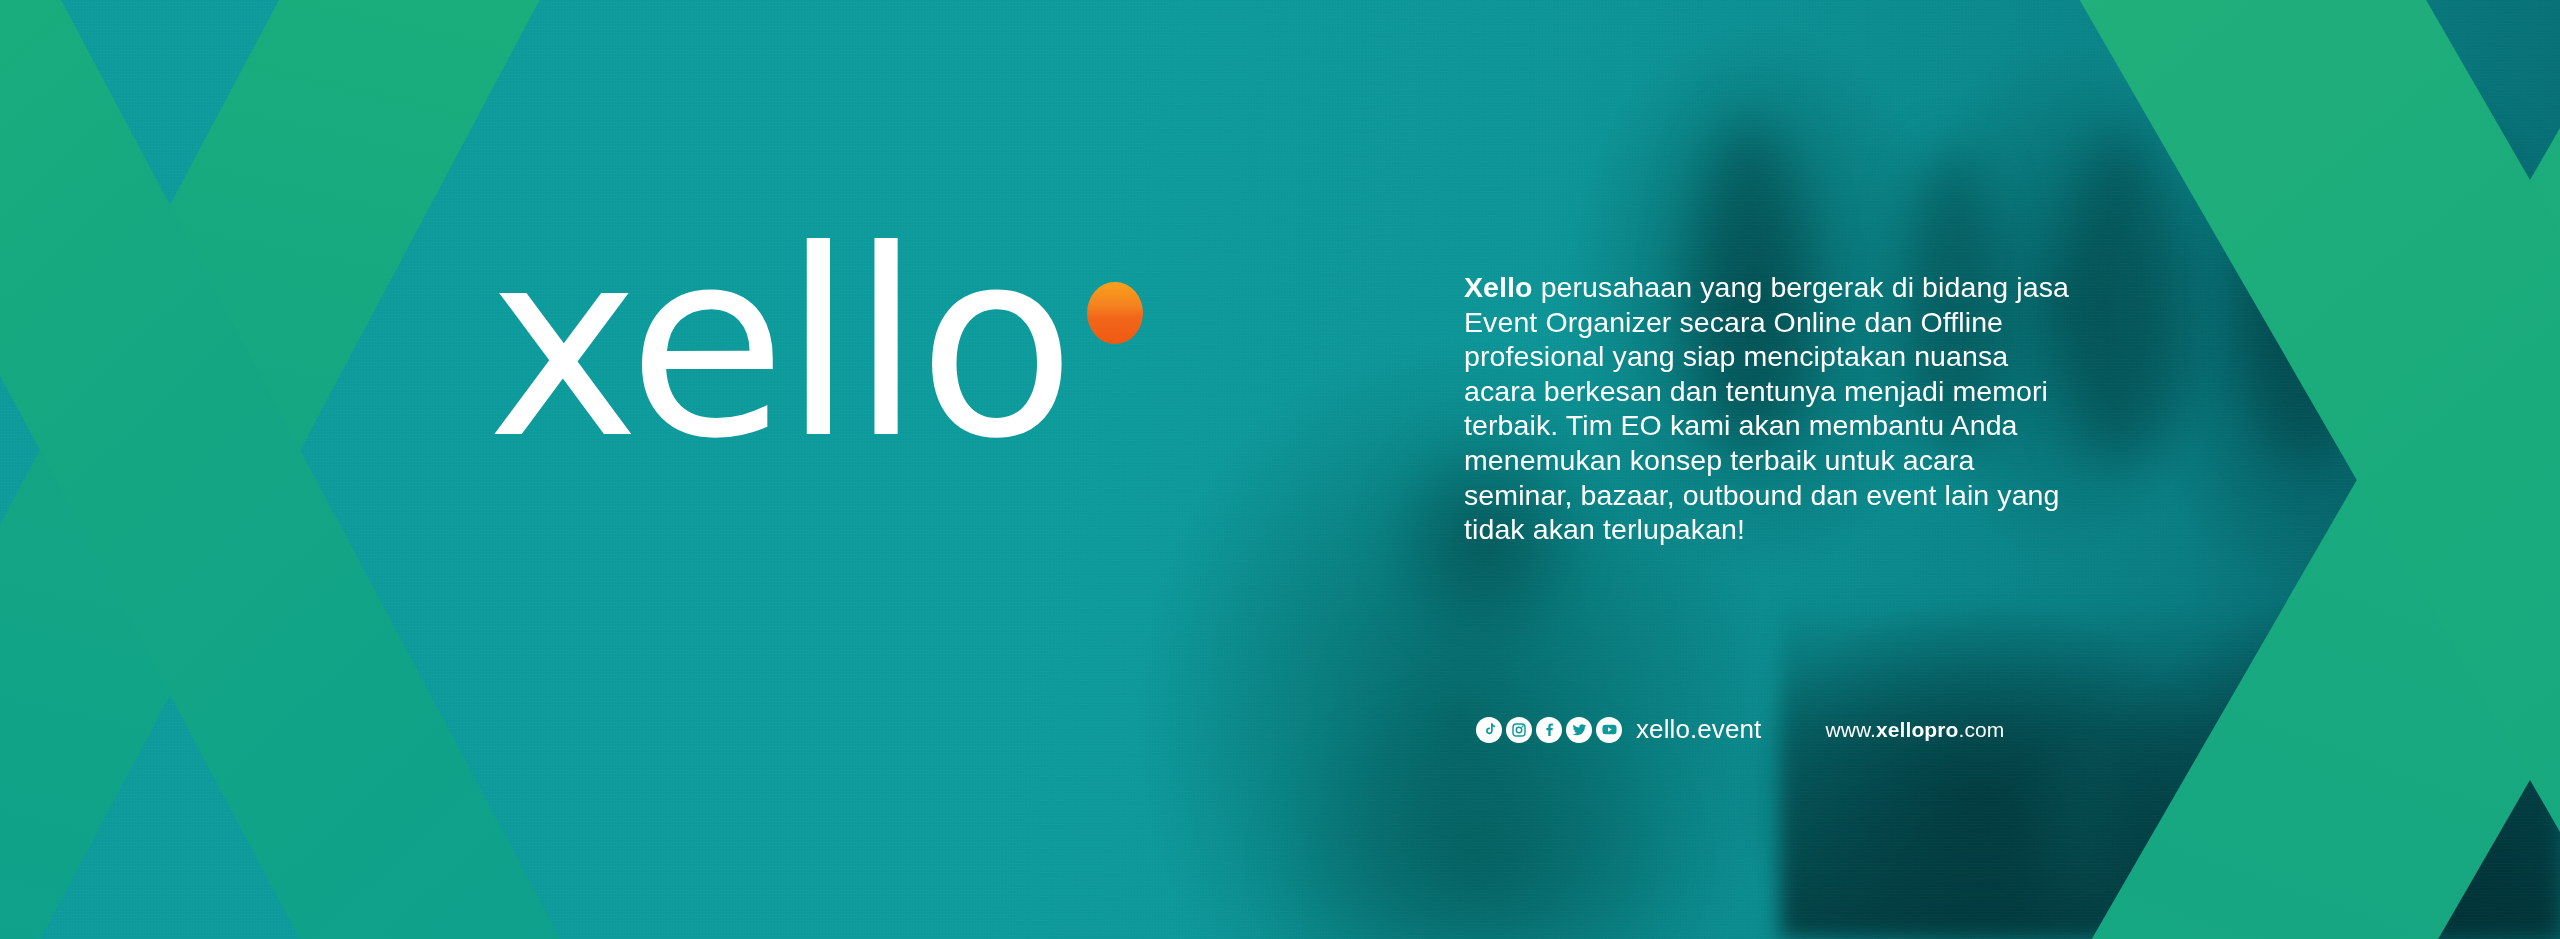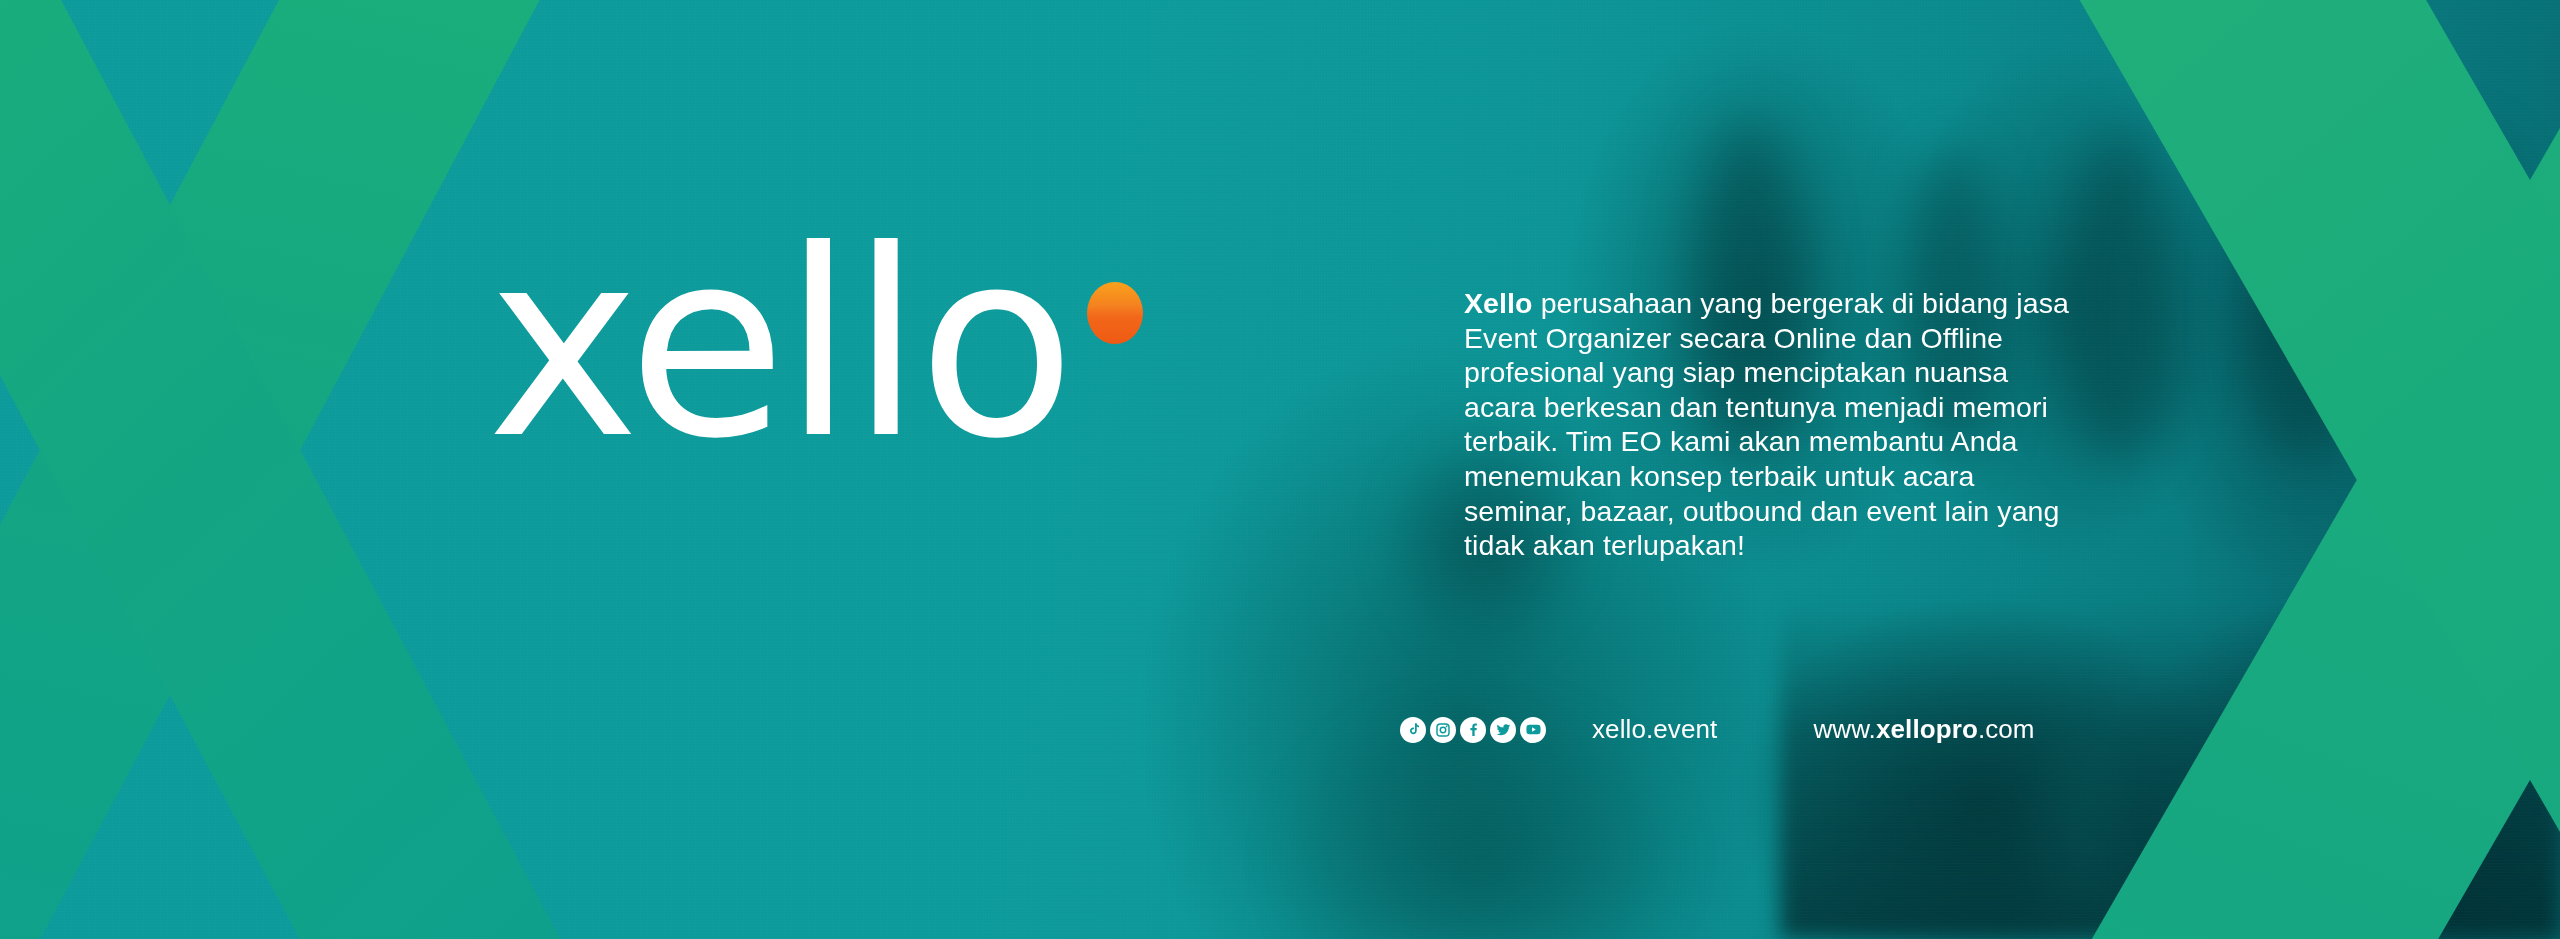--- a/index.html
+++ b/index.html
@@ -177,41 +177,40 @@
     font-weight: 400;
     letter-spacing: 0.2px;
     font-family: "DejaVu Sans", sans-serif;
     white-space: nowrap;
   }
 
   
   .copy-block {
     position: absolute;
     left: 1464px;
-    top: 286px;
+    top: 270px;
     width: 610px;
   }
   .copy-text {
     margin: 0;
     font-size: 28.5px;
     line-height: 34.6px;
     color: #ffffff;
     font-weight: 400;
     letter-spacing: 0.1px;
   }
   .copy-text b { font-weight: 700; }
 
   
   .footer-row {
     position: absolute;
-    left: 1400px;
+    left: 1476px;
     top: 714px;
     display: flex;
     align-items: center;
-    gap: 32px;
   }
   .social-icons { display: flex; align-items: center; gap: 4px; }
   .sicon {
     width: 26px;
     height: 26px;
     border-radius: 50%;
     background: #ffffff;
     display: flex;
     align-items: center;
     justify-content: center;
@@ -221,21 +220,21 @@
   .handle {
     margin-left: 14px;
     font-size: 26px;
     color: #ffffff;
     font-weight: 400;
     letter-spacing: 0.1px;
     white-space: nowrap;
   }
   .website {
     margin-left: 64px;
-    font-size: 26px;
+    font-size: 21px;
     color: #ffffff;
     font-weight: 400;
     letter-spacing: 0.1px;
     white-space: nowrap;
   }
   .website b { font-weight: 700; }
 </style>
 </head>
 <body>
 

